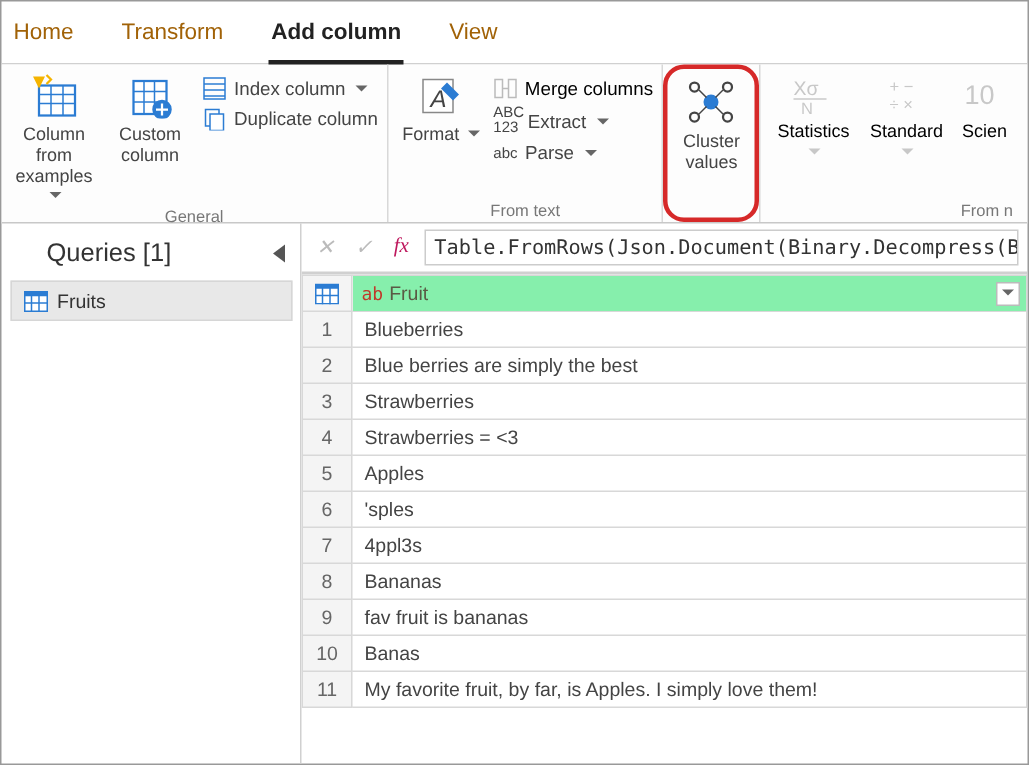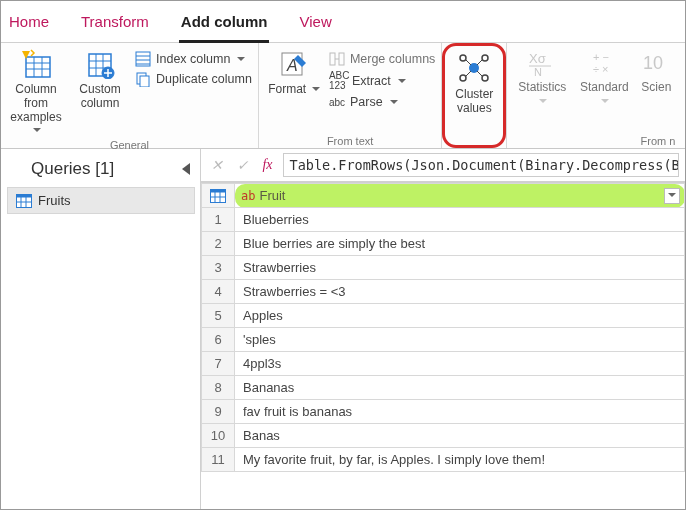--- a/index.html
+++ b/index.html
@@ -16,21 +16,21 @@
     .tabs {
       display: flex;
       gap: 28px;
       padding: 8px 10px 0 6px;
       border-bottom: 1px solid #d0d0d0;
       font-size: 15px;
     }
     .tab {
       padding: 4px 2px 10px 2px;
       cursor: pointer;
-      color: #be185d;
+      color: #a16207;
     }
     .tab.active {
       font-weight: 600;
       color: #222;
       border-bottom: 3px solid #222;
       margin-bottom: -1px;
     }
     .ribbon {
       display: flex;
       border-bottom: 1px solid #c8c8c8;
@@ -77,21 +77,21 @@
     }
     .small-btn {
       display: flex;
       align-items: center;
       gap: 5px;
       font-size: 12.5px;
       color: #444;
       cursor: pointer;
       white-space: nowrap;
     }
-    .small-btn.disabled, .big-btn.disabled { color: #737373; cursor: default; }
+    .small-btn.disabled, .big-btn.disabled { color: #000000; cursor: default; }
     .caret::after {
       content: "";
       display: inline-block;
       margin-left: 2px;
       border: 4px solid transparent;
       border-top-color: #666;
       transform: translateY(2px);
     }
     .caret.disabled::after { border-top-color: #c8c8c8; }
     .highlight-box {
@@ -179,26 +179,25 @@
     }
     th, td {
       border: 1px solid #d8d8d8;
       font-size: 13px;
       text-align: left;
       padding: 4px 8px;
       color: #444;
       background: #fff;
     }
     th.col-head {
-      background: #bef264;
+      background: #86efac;
       color: #5a5a45;
       position: relative;
       font-weight: normal;
       padding-left: 6px;
-      border-radius: 10px;
     }
     .corner-cell {
       width: 30px;
       background: #f4f4f4;
       text-align: center;
     }
     .corner-cell svg { display:block; margin:auto; }
     td.rownum {
       width: 30px;
       text-align: center;

